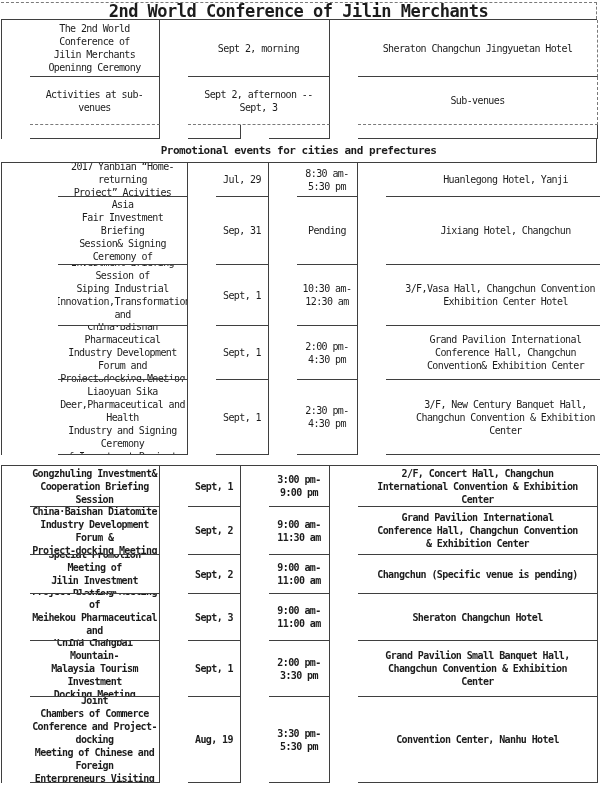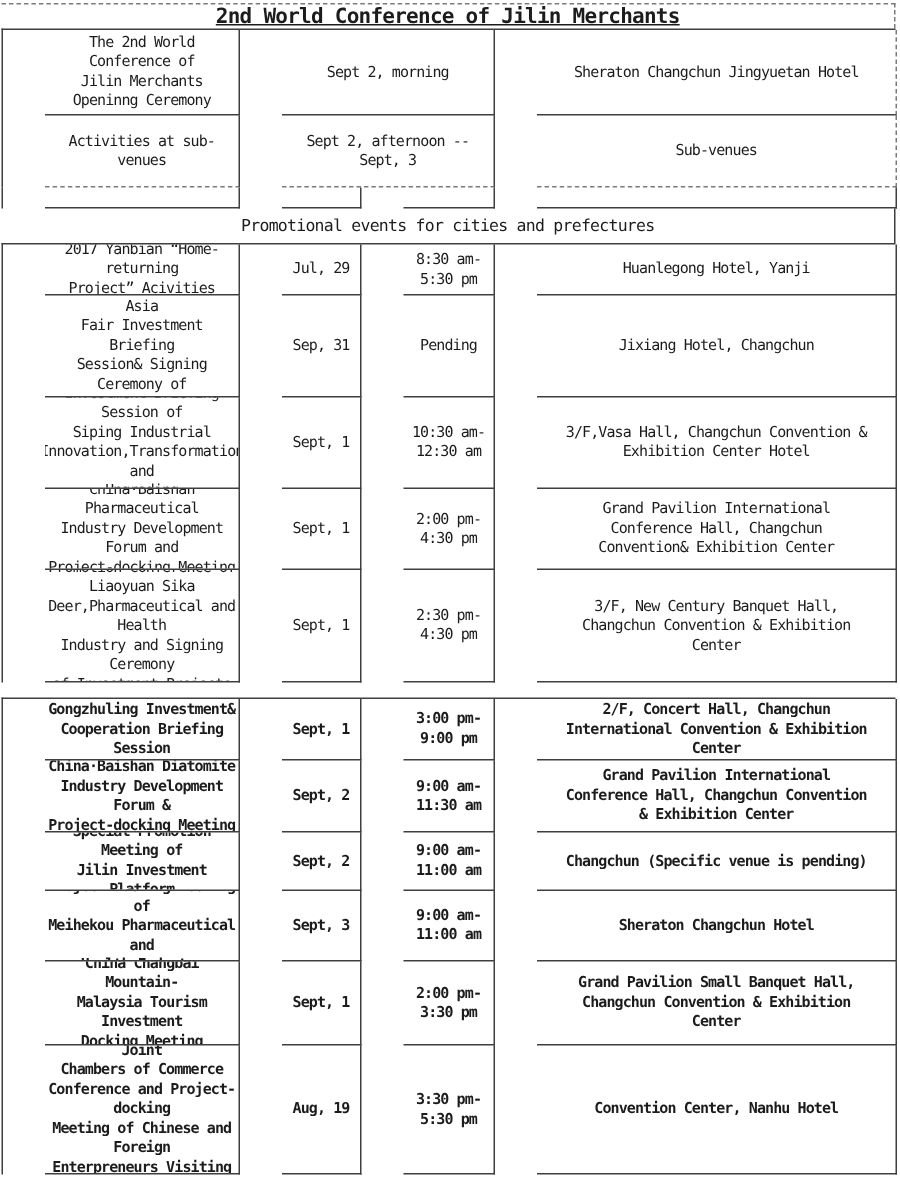--- a/index.html
+++ b/index.html
@@ -17,21 +17,21 @@
     padding-top: 2px;
     font-size: 10px;
     letter-spacing: -0.6px;
     line-height: 13px;
   }
   .title-row {
     width: 596px; height: 17px;
     border-top: 1px dashed #7a7a7a;
     border-right: 1px dashed #7a7a7a;
     display: flex; align-items: center; justify-content: center;
-    font-weight: bold; font-size: 14px; letter-spacing: -0.5px; text-decoration: underline;
+    font-weight: bold; font-size: 17px; letter-spacing: -0.5px;
   }
   .grid {
     display: grid;
     border-left: 1px solid #3f3f3f;
     border-top: 1px solid #3f3f3f;
   }
   .row { display: contents; }
   .cell {
     border-right: 1px solid #3f3f3f;
     border-bottom: 1px solid #3f3f3f;
@@ -46,24 +46,24 @@
   .tableA { grid-template-columns: 158px 170px 268px; grid-template-rows: 57px 48px; }
   .tableA .cell:last-child { border-right: 1px dashed #7a7a7a; }
   .tableA .row:last-child .cell { border-bottom: 1px dashed #7a7a7a; }
   
   .strip { grid-template-columns: 158px 81px 89px 268px; grid-template-rows: 14px; border-top: 0; }
   
   .section-header {
     width: 596px; height: 23px;
     border-right: 1px solid #3f3f3f;
     display: flex; align-items: center; justify-content: center;
-    font-weight: normal; font-size: 11px; letter-spacing: -0.5px;
-  }
-  
-  .tableB { grid-template-columns: 158px 81px 89px 268px; grid-template-rows: 34px 68px 61px 54px 75px; }
+    font-weight: bold; font-size: 11px; letter-spacing: -0.5px;
+  }
+  
+  .tableB { grid-template-columns: 158px 81px 89px 268px; grid-template-rows: 34px 68px 61px 54px 75px; padding-left: 28px; }
   .tableC { grid-template-columns: 158px 81px 89px 268px; grid-template-rows: 41px 48px 39px 47px 56px 86px; font-weight: bold; }
   .gap { height: 10px; }
 </style>
 </head>
 <body>
 
 <div class="doc">
 
   <div class="title-row">2nd World Conference of Jilin Merchants</div>
 

